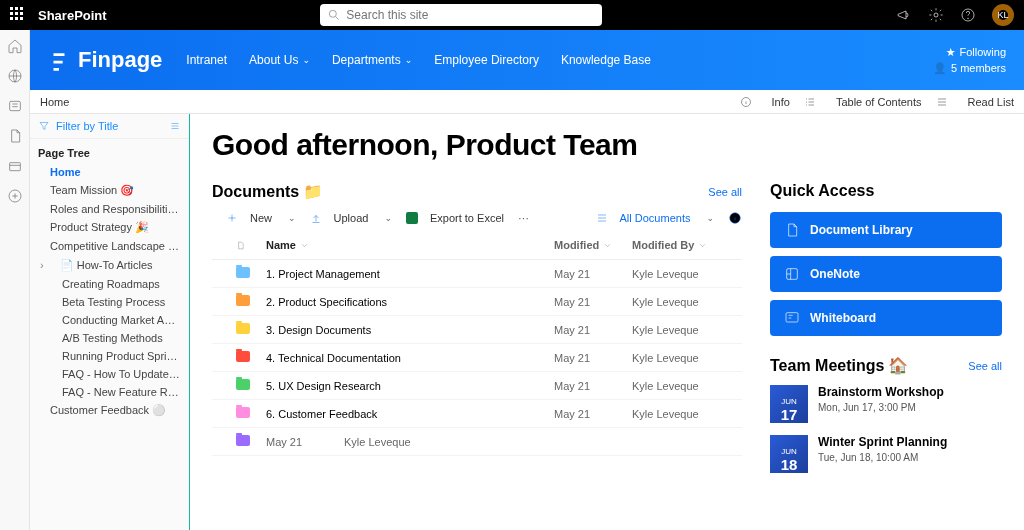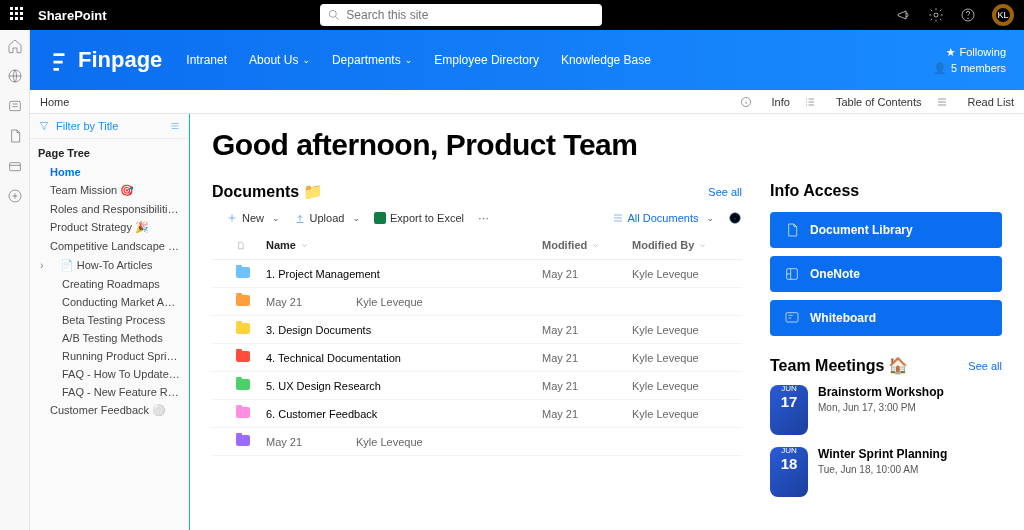--- a/index.html
+++ b/index.html
@@ -8,21 +8,21 @@
 
 .topbar { height: 30px; background: #000; color: #fff; display: flex; align-items: center; padding: 0 10px; }
 .topbar .waffle { width: 16px; height: 16px; display: grid; grid-template-columns: repeat(3,3px); grid-template-rows: repeat(3,3px); gap: 2px; margin-right: 12px; cursor: pointer; }
 .topbar .waffle span { background: #fff; }
 .topbar .brand { font-weight: 600; font-size: 13px; }
 .topbar .search { margin-left: auto; margin-right: auto; position: relative; left: -40px; }
 .topbar .search input { width: 282px; height: 22px; border-radius: 4px; border: none; background: #fff; padding: 0 8px 0 26px; font-size: 12px; }
 .topbar .search svg { position: absolute; left: 7px; top: 4px; width: 14px; height: 14px; stroke: #666; fill: none; }
 .topbar .right { display: flex; align-items: center; gap: 16px; }
 .topbar .right svg { width: 16px; height: 16px; stroke: #fff; fill: none; cursor: pointer; }
-.topbar .avatar { width: 22px; height: 22px; border-radius: 50%; border: 4px solid #a16207; display: flex; align-items: center; justify-content: center; font-size: 9px; }
+.topbar .avatar { width: 22px; height: 22px; border-radius: 50%; border: 6px solid #a16207; display: flex; align-items: center; justify-content: center; font-size: 9px; }
 
 
 .leftrail { position: absolute; top: 30px; left: 0; bottom: 0; width: 30px; background: #f8f8f8; border-right: 1px solid #e5e5e5; display: flex; flex-direction: column; align-items: center; padding-top: 8px; gap: 14px; }
 .leftrail svg { width: 16px; height: 16px; stroke: #666; fill: none; cursor: pointer; }
 
 
 .bluehdr { position: absolute; top: 30px; left: 30px; right: 0; height: 60px; background: linear-gradient(90deg, #0b6ef0, #1a8cff); color: #fff; display: flex; align-items: center; padding: 0 18px; }
 .bluehdr .logo { display: flex; align-items: flex-end; gap: 8px; margin-right: 24px; }
 .bluehdr .logo-icon { width: 22px; height: 22px; }
 .bluehdr .logo-txt { font-size: 22px; font-weight: 700; }
@@ -57,45 +57,45 @@
 .main { position: absolute; top: 114px; left: 190px; right: 0; bottom: 0; overflow: hidden; padding: 14px 22px; }
 .greet { font-size: 30px; font-weight: 800; letter-spacing:-0.5px; margin-bottom: 20px; }
 .cols { display: flex; gap: 28px; }
 .col-left { flex: 1; }
 .col-right { width: 232px; }
 
 .sec-title { font-size: 16px; font-weight: 700; display: flex; align-items: center; gap: 6px; margin-bottom: 10px; }
 .sec-title .seeall { margin-left: auto; font-size: 11px; font-weight: 400; color: #0b6ef0; cursor: pointer; }
 
 .doctool { display: flex; align-items: center; gap: 14px; font-size: 11px; margin: 8px 0 6px 14px; }
-.doctool .tb { display: flex; align-items: center; gap: 4px; cursor: pointer; color: #333; }
+.doctool .tb { display: flex; align-items: center; gap: 12px; cursor: pointer; color: #333; }
 .doctool .tb svg { width: 12px; height: 12px; stroke: #0b6ef0; fill: none; }
 .doctool .excel-ic { width:12px; height:12px; background:#107c41; border-radius:2px; display:inline-block; }
 .doctool .dots { color: #666; cursor: pointer; letter-spacing: 1px; }
 .doctool .spacer { flex: 1; }
 .doctool .tb.blue { color: #0b6ef0; }
 .doctool svg.info { stroke: #0b6ef0; }
 
 .doctable { width: 100%; font-size: 11px; }
 .doctable .thead { display: flex; padding: 8px 0 8px 24px; color: #222; font-weight: 600; border-bottom: 1px solid #eee; }
 .doctable .thead .c { display: flex; align-items: center; gap: 4px; }
 .doctable .row { display: flex; align-items: center; padding: 7px 0 7px 24px; border-bottom: 1px solid #f3f3f3; }
 .doctable .c-icon { width: 30px; }
 .doctable .c-name { flex: 1.5; }
-.doctable .c-mod { width: 90px; color: #666; }
+.doctable .c-mod { width: 78px; color: #666; }
 .doctable .c-by { width: 110px; color: #666; }
 .folder { width: 14px; height: 11px; border-radius: 1px 2px 2px 2px; position: relative; display:inline-block; }
 .folder::before { content:""; position:absolute; top:-2px; left:0; width:6px; height:2px; background:inherit; border-radius:1px 1px 0 0; }
 .thead svg { width:9px; height:9px; stroke:#666; fill:none; }
 
 .qa-btn { display: flex; align-items: center; gap: 10px; background: #0b6ef0; color: #ffffff; height: 36px; border-radius: 4px; padding: 0 14px; margin-bottom: 8px; cursor: pointer; font-size: 12px; font-weight: 600; }
 .qa-btn svg { width: 16px; height: 16px; stroke: #fff; fill: none; }
 
 .meet { display: flex; gap: 10px; margin-bottom: 12px; }
-.meet .cal { width: 38px; height: 50px; background: linear-gradient(135deg,#2a5bd7,#1b3f9c); border-radius: 8px; color: #fff; display: flex; flex-direction: column; align-items: center; justify-content: flex-start; font-size: 8px; line-height:1.1; }
+.meet .cal { width: 38px; height: 38px; background: linear-gradient(135deg,#2a5bd7,#1b3f9c); border-radius: 0; color: #fff; display: flex; flex-direction: column; align-items: center; justify-content: flex-end; font-size: 8px; line-height:1.1; }
 .meet .cal .d { font-size: 15px; font-weight: 700; }
 .meet .info .t { font-size: 12px; font-weight: 700; }
 .meet .info .s { font-size: 10px; color: #555; margin-top: 3px; }
 </style>
 </head>
 <body>
 
 <div class="topbar">
   <div class="waffle">
       <span></span>
@@ -229,22 +229,22 @@
   </div>
   <div class="treehdr">Page Tree</div>
   <div class="tree" id="tree">
       <div class="tree-item active">Home</div>
       <div class="tree-item">Team Mission 🎯</div>
       <div class="tree-item">Roles and Responsibilities …</div>
       <div class="tree-item">Product Strategy 🎉</div>
       <div class="tree-item">Competitive Landscape 🖼️</div>
       <div class="tree-item how">📄 How-To Articles</div>
       <div class="tree-item sub">Creating Roadmaps</div>
+      <div class="tree-item sub">Beta Testing Process</div>
       <div class="tree-item sub">Conducting Market Anal…</div>
-      <div class="tree-item sub">Beta Testing Process</div>
       <div class="tree-item sub">A/B Testing Methods</div>
       <div class="tree-item sub">Running Product Sprints</div>
       <div class="tree-item sub">FAQ - How To Update D…</div>
       <div class="tree-item sub">FAQ - New Feature Req…</div>
       <div class="tree-item">Customer Feedback ⚪</div>
     </div>
 </div>
 
 <div class="main">
   <div class="greet">Good afternoon, Product Team</div>
@@ -315,20 +315,21 @@
         </div>
         <div id="docrows">
             <div class="row">
               <div class="c-icon"><span class="folder" style="background:#6ec1ff"></span></div>
               <div class="c-name">1. Project Management</div>
               <div class="c-mod">May 21</div>
               <div class="c-by">Kyle Leveque</div>
             </div>
             <div class="row">
               <div class="c-icon"><span class="folder" style="background:#ff9e3d"></span></div>
+              <div class="c-name">2. Product Specifications</div>
               <div class="c-mod">May 21</div>
               <div class="c-by">Kyle Leveque</div>
             </div>
             <div class="row">
               <div class="c-icon"><span class="folder" style="background:#ffd23d"></span></div>
               <div class="c-name">3. Design Documents</div>
               <div class="c-mod">May 21</div>
               <div class="c-by">Kyle Leveque</div>
             </div>
             <div class="row">
@@ -352,21 +353,21 @@
             <div class="row">
               <div class="c-icon"><span class="folder" style="background:#9b6bff"></span></div>
               <div class="c-mod">May 21</div>
               <div class="c-by">Kyle Leveque</div>
             </div>
           </div>
       </div>
     </div>
     <div class="col-right">
       <div class="sec-title" style="margin-bottom:12px;">
-        <span>Info Access</span>
+        <span>Quick Access</span>
       </div>
       <div id="qa">
           <div class="qa-btn">
             <svg viewBox="0 0 24 24">
               <path d="M7 3h8l4 4v14H7z"></path>
               <path d="M15 3v4h4"></path>
             </svg>
             <span>Document Library</span>
           </div>
           <div class="qa-btn">

